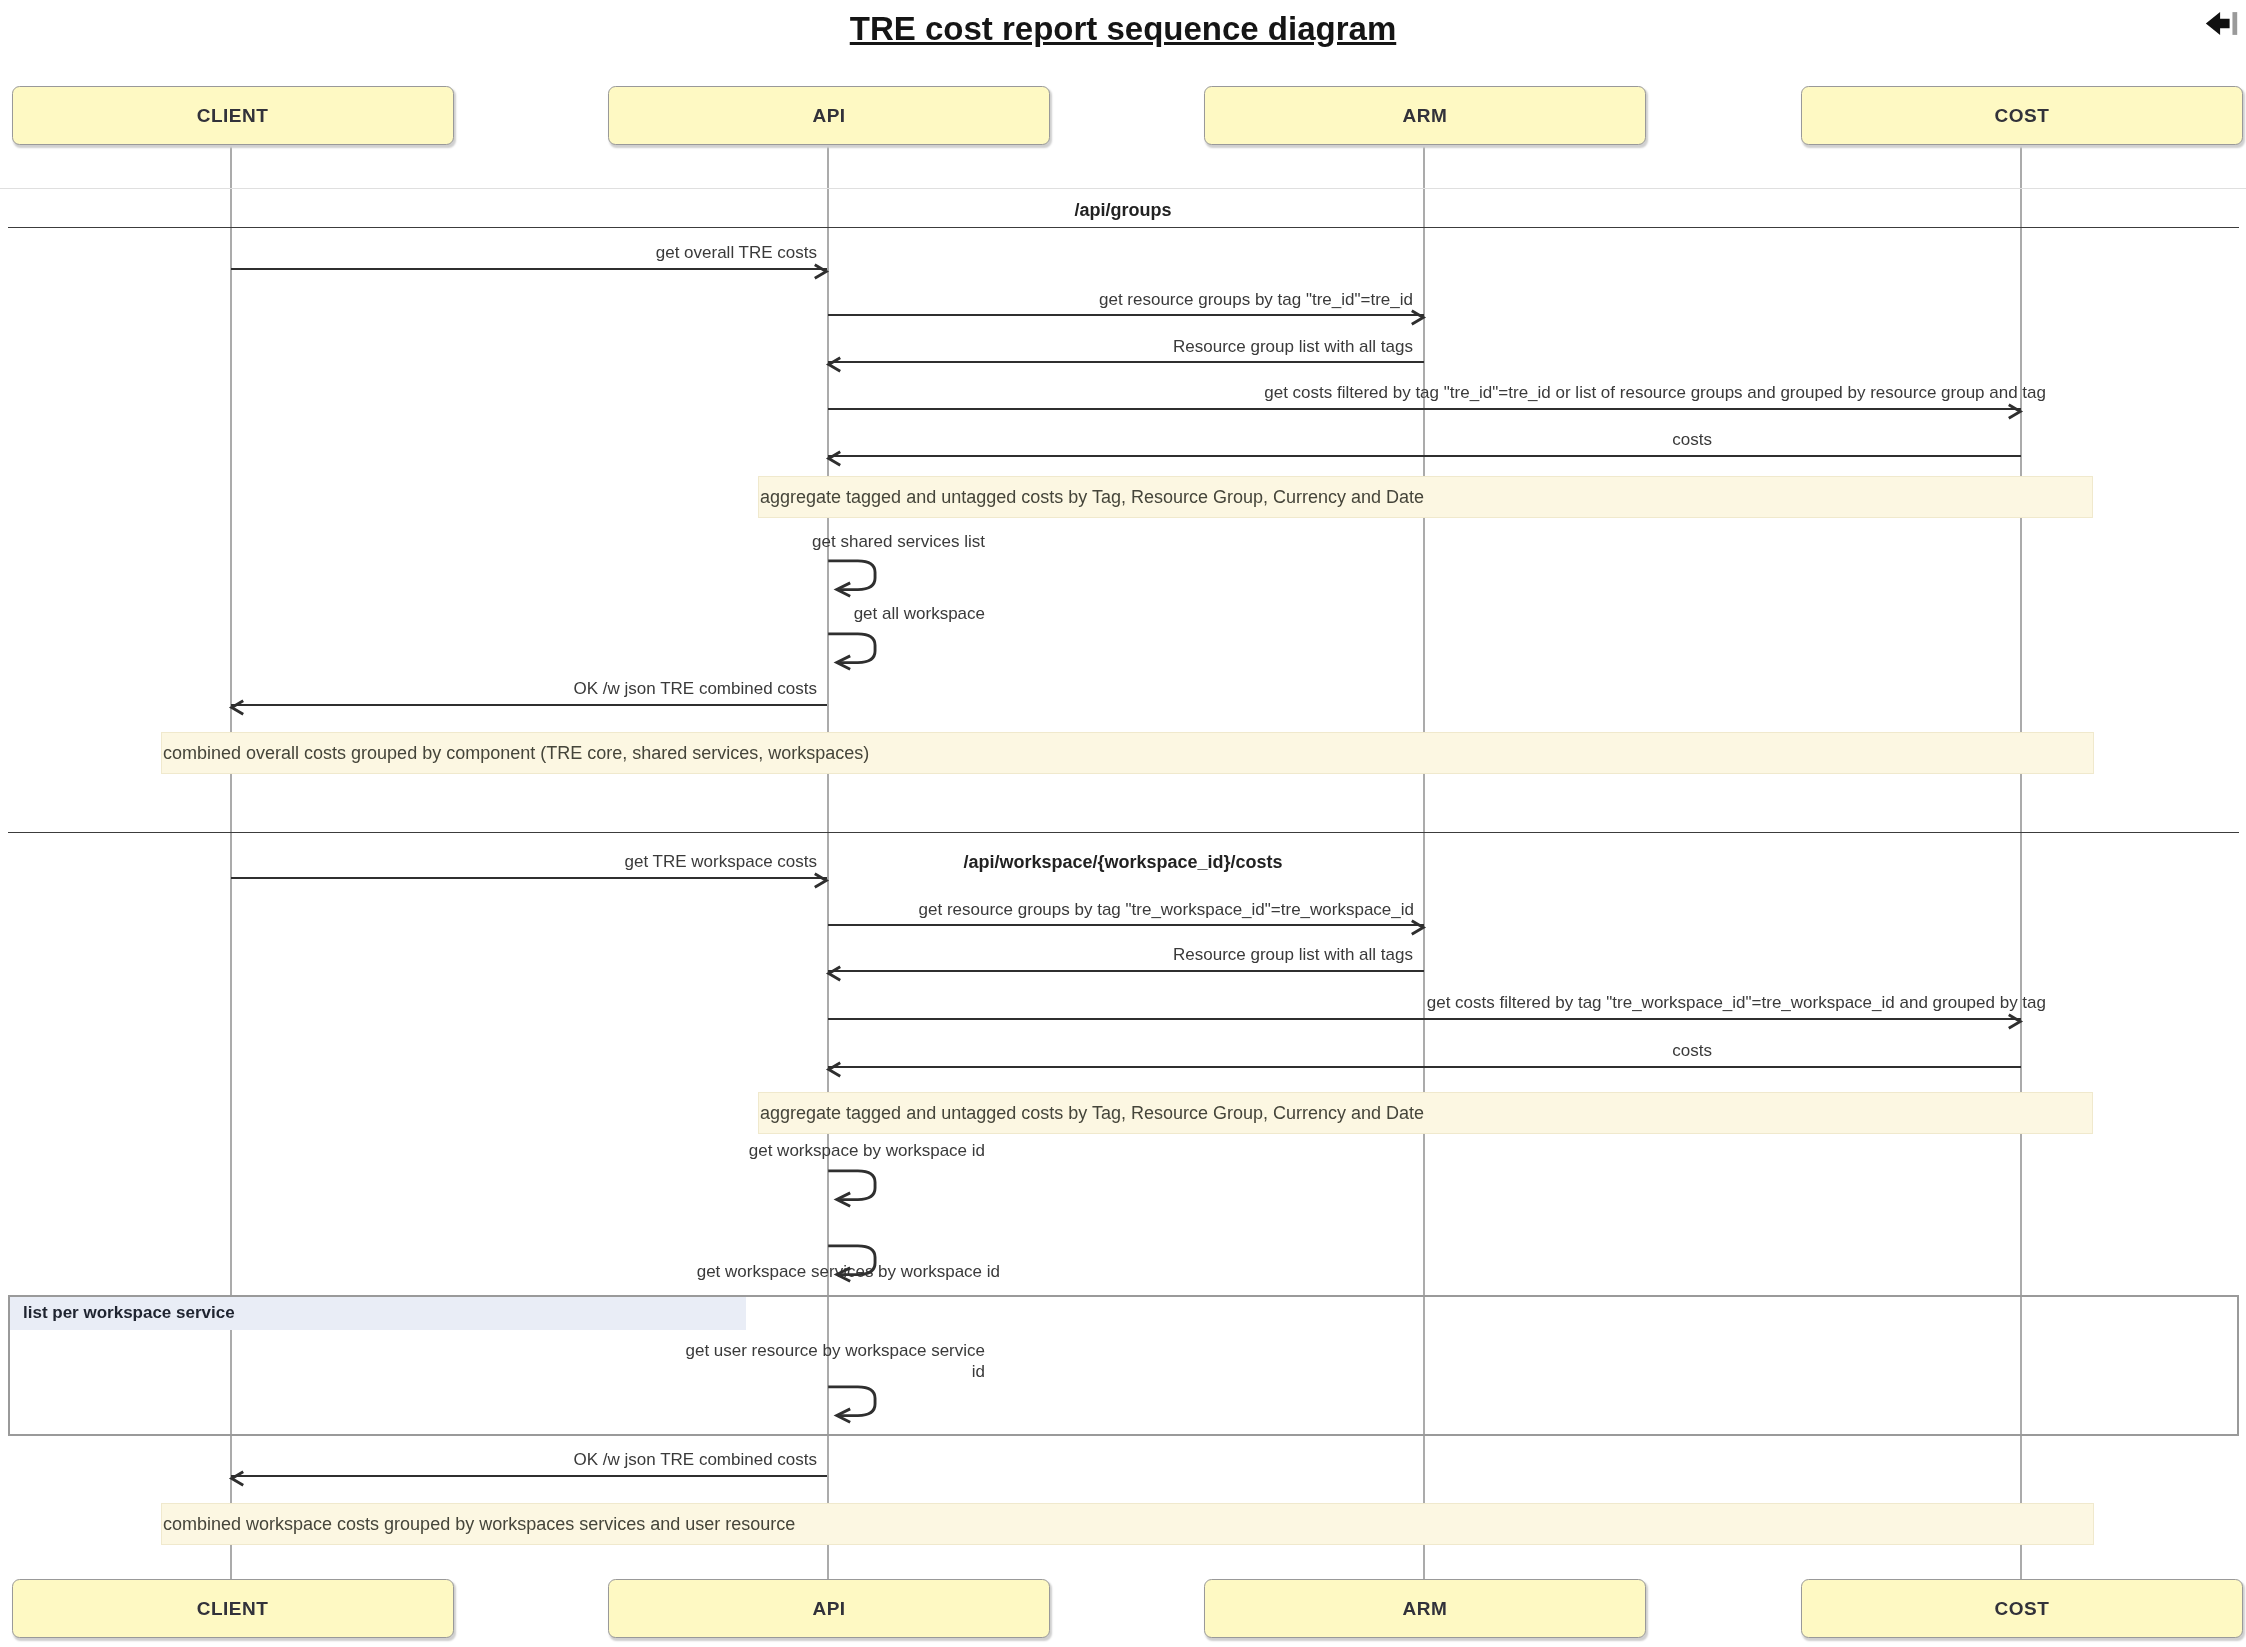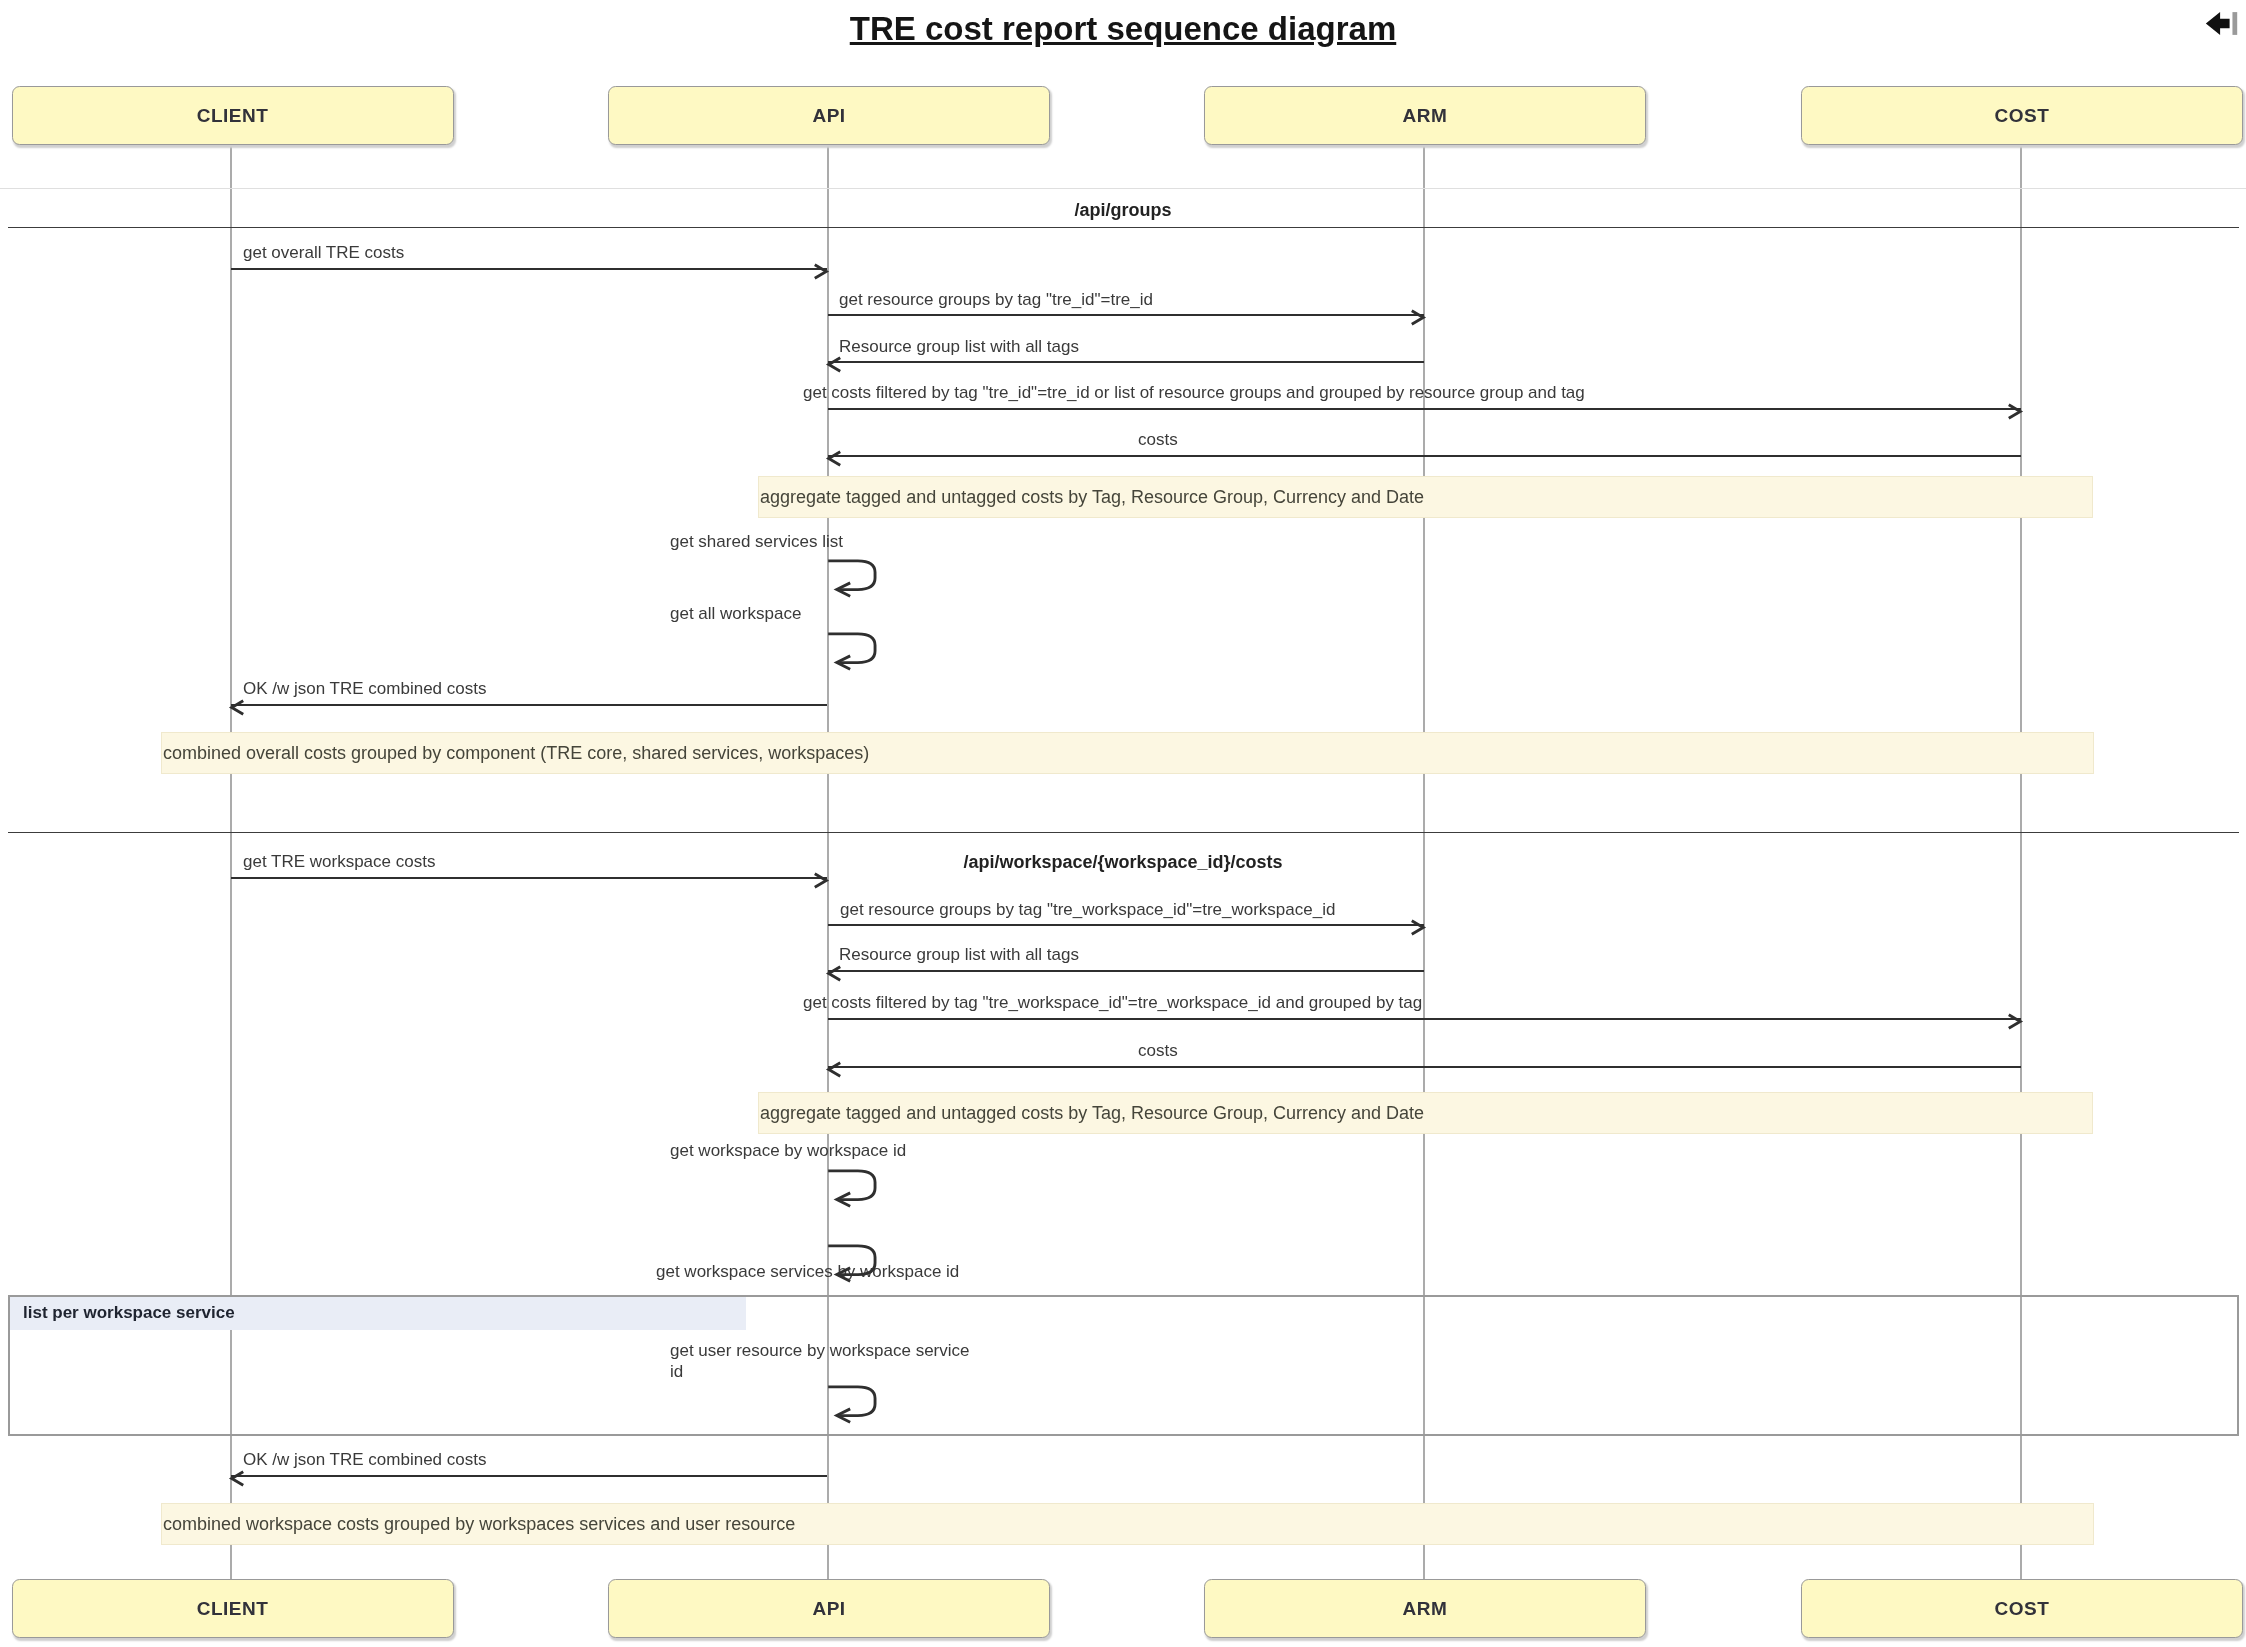--- a/index.html
+++ b/index.html
@@ -8,21 +8,21 @@
   .abs{position:absolute;}
   
   .title{left:0;top:9.6px;width:2246px;text-align:center;font-size:33px;font-weight:700;color:#151515;text-decoration:underline;}
   
   .actor{width:440px;height:57px;background:#fef9c3;border:1.9px solid #999;border-radius:7.6px;
          box-shadow:1.9px 2.9px 1.9px #cfcfcf;display:flex;align-items:center;justify-content:center;
          font-size:19px;font-weight:600;letter-spacing:0.5px;color:#32323a;z-index:4;}
   
   .life{width:1.9px;top:143px;height:1436px;background:#ababab;z-index:1;}
   
-  .lbl{font-size:17px;color:#3a3a3a;text-align:left;white-space:nowrap;z-index:3;height:23px;line-height:23px;}
+  .lbl{font-size:17px;color:#3a3a3a;text-align:right;white-space:nowrap;z-index:3;height:23px;line-height:23px;}
   .lbl.wrap{white-space:normal;line-height:21px;height:42px;}
   
   .line{height:0;border-top:2.9px solid #2f2f2f;z-index:3;}
   .head{position:absolute;width:21px;height:21px;top:-9px;}
   .head.r{right:-3.8px;}
   .head.l{left:-3.8px;transform:scaleX(-1);}
   
   .selfmsg{width:54px;height:44px;z-index:3;}
   
   .note{height:42px;background:#fcf7e2;border:1px solid #f0e9cd;box-sizing:border-box;

